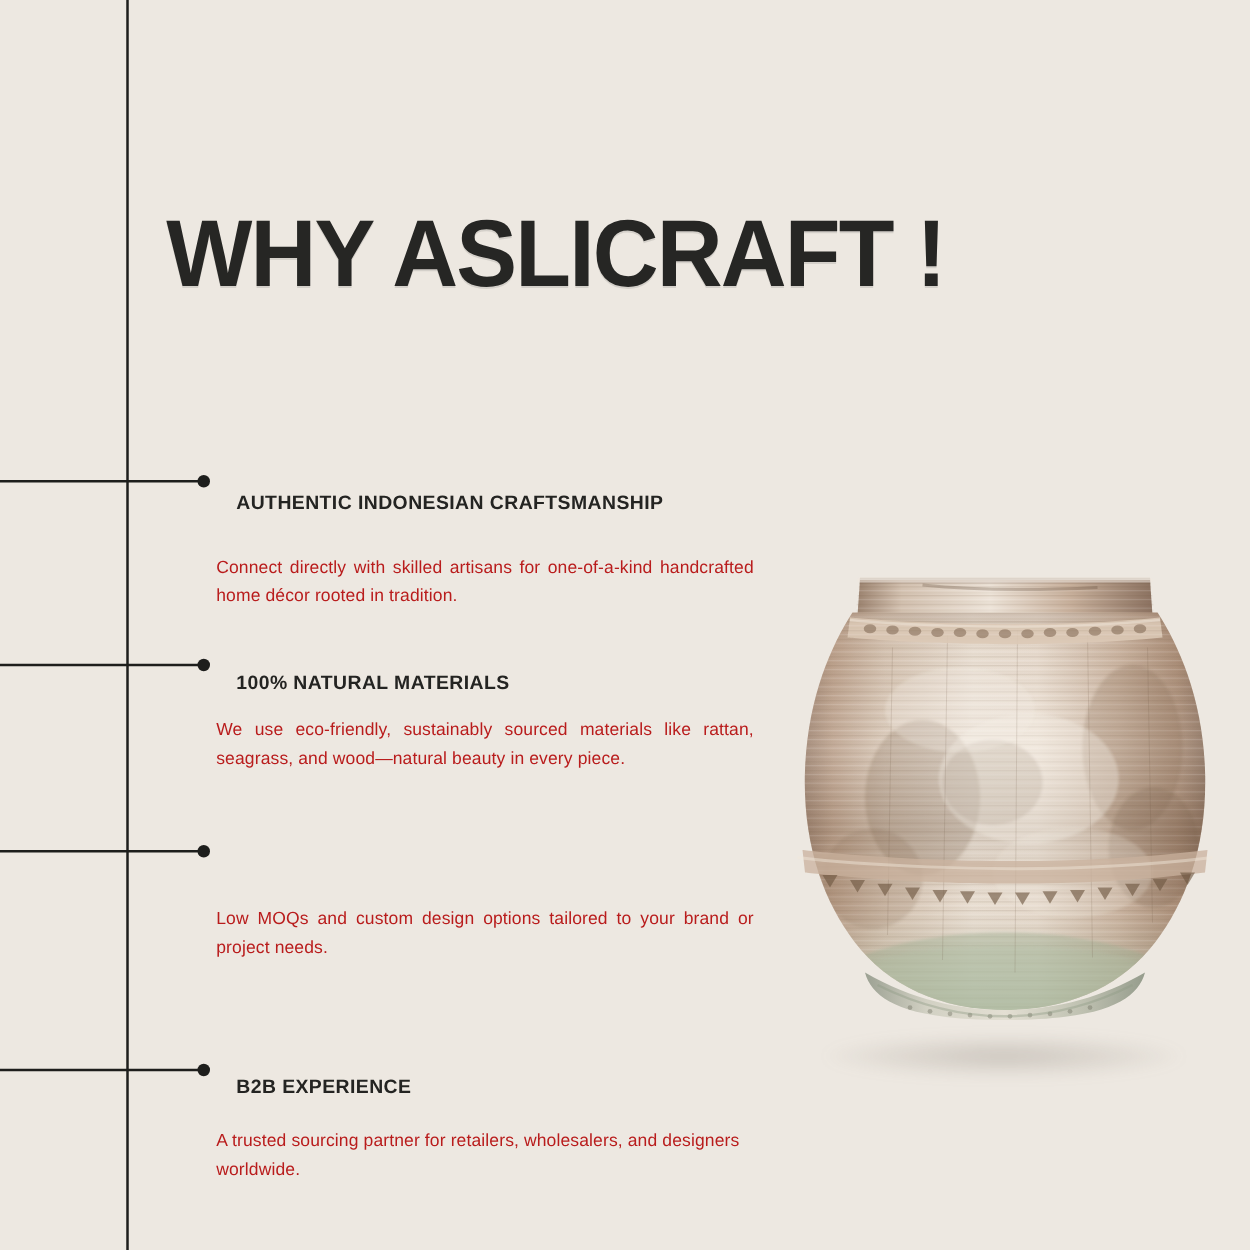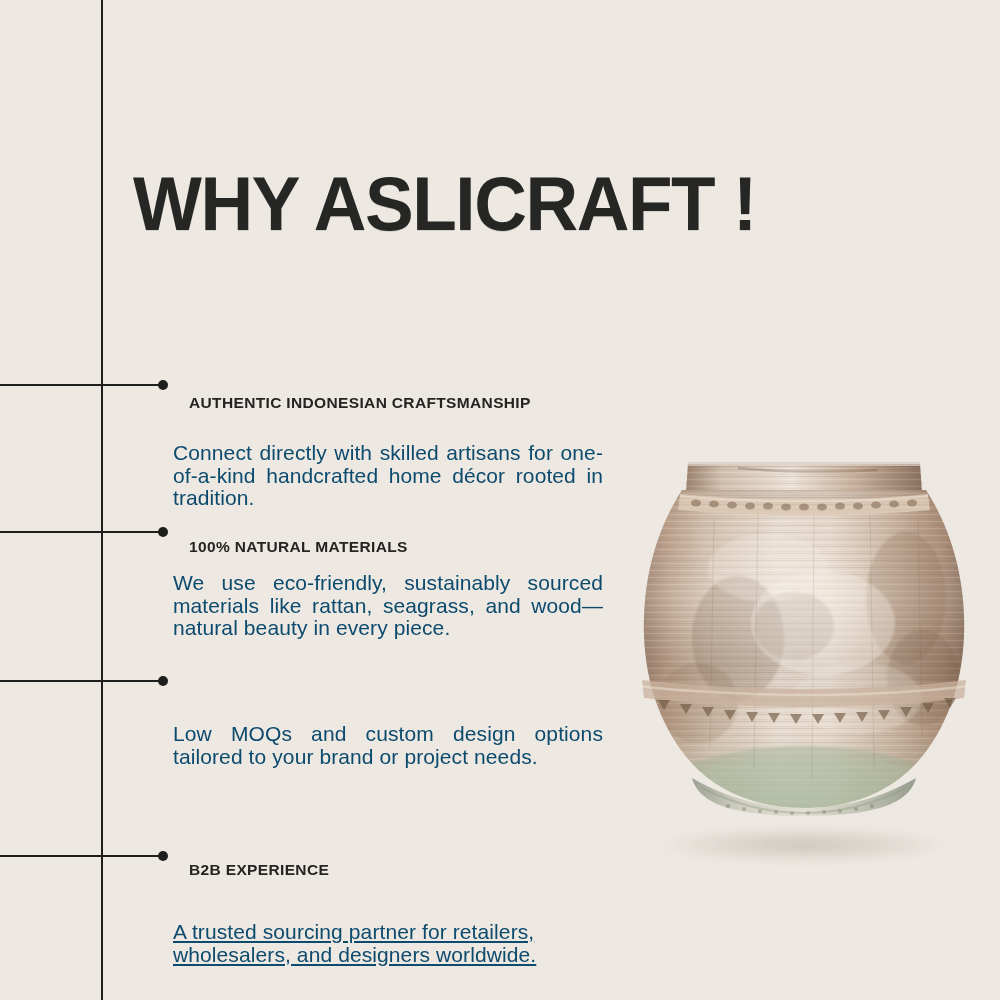--- a/index.html
+++ b/index.html
@@ -85,37 +85,37 @@
     font-size: 15.5px;
     letter-spacing: 0.35px;
     color: #242422;
     text-transform: uppercase;
     white-space: nowrap;
   }
   .feature p {
     margin: 0;
     font-family: "Liberation Sans", sans-serif;
     font-weight: 400;
-    font-size: 21px;
+    font-size: 14px;
     line-height: 22.5px;
-    color: #0c4a6e;
+    color: #b91c1c;
     text-align: justify;
     letter-spacing: 0.1px;
   }
   .feature p.nojustify { text-align: left; }
 
   
   #feature-0 { top: 378px; }
   #feature-0 p { margin-top: 30px; }
   #feature-1 { top: 522px; }
   #feature-1 p { margin-top: 16px; }
   #feature-2 { top: 670px; }
   #feature-2 p { margin-top: 53px; }
   #feature-3 { top: 845px; }
-  #feature-3 p { margin-top: 42px; text-decoration: underline; }
+  #feature-3 p { margin-top: 22px; }
 
   
   .pot-wrap {
     position: absolute;
     left: 618px;
     top: 448px;
     width: 372px;
     height: 412px;
   }
   .pot-shadow {

